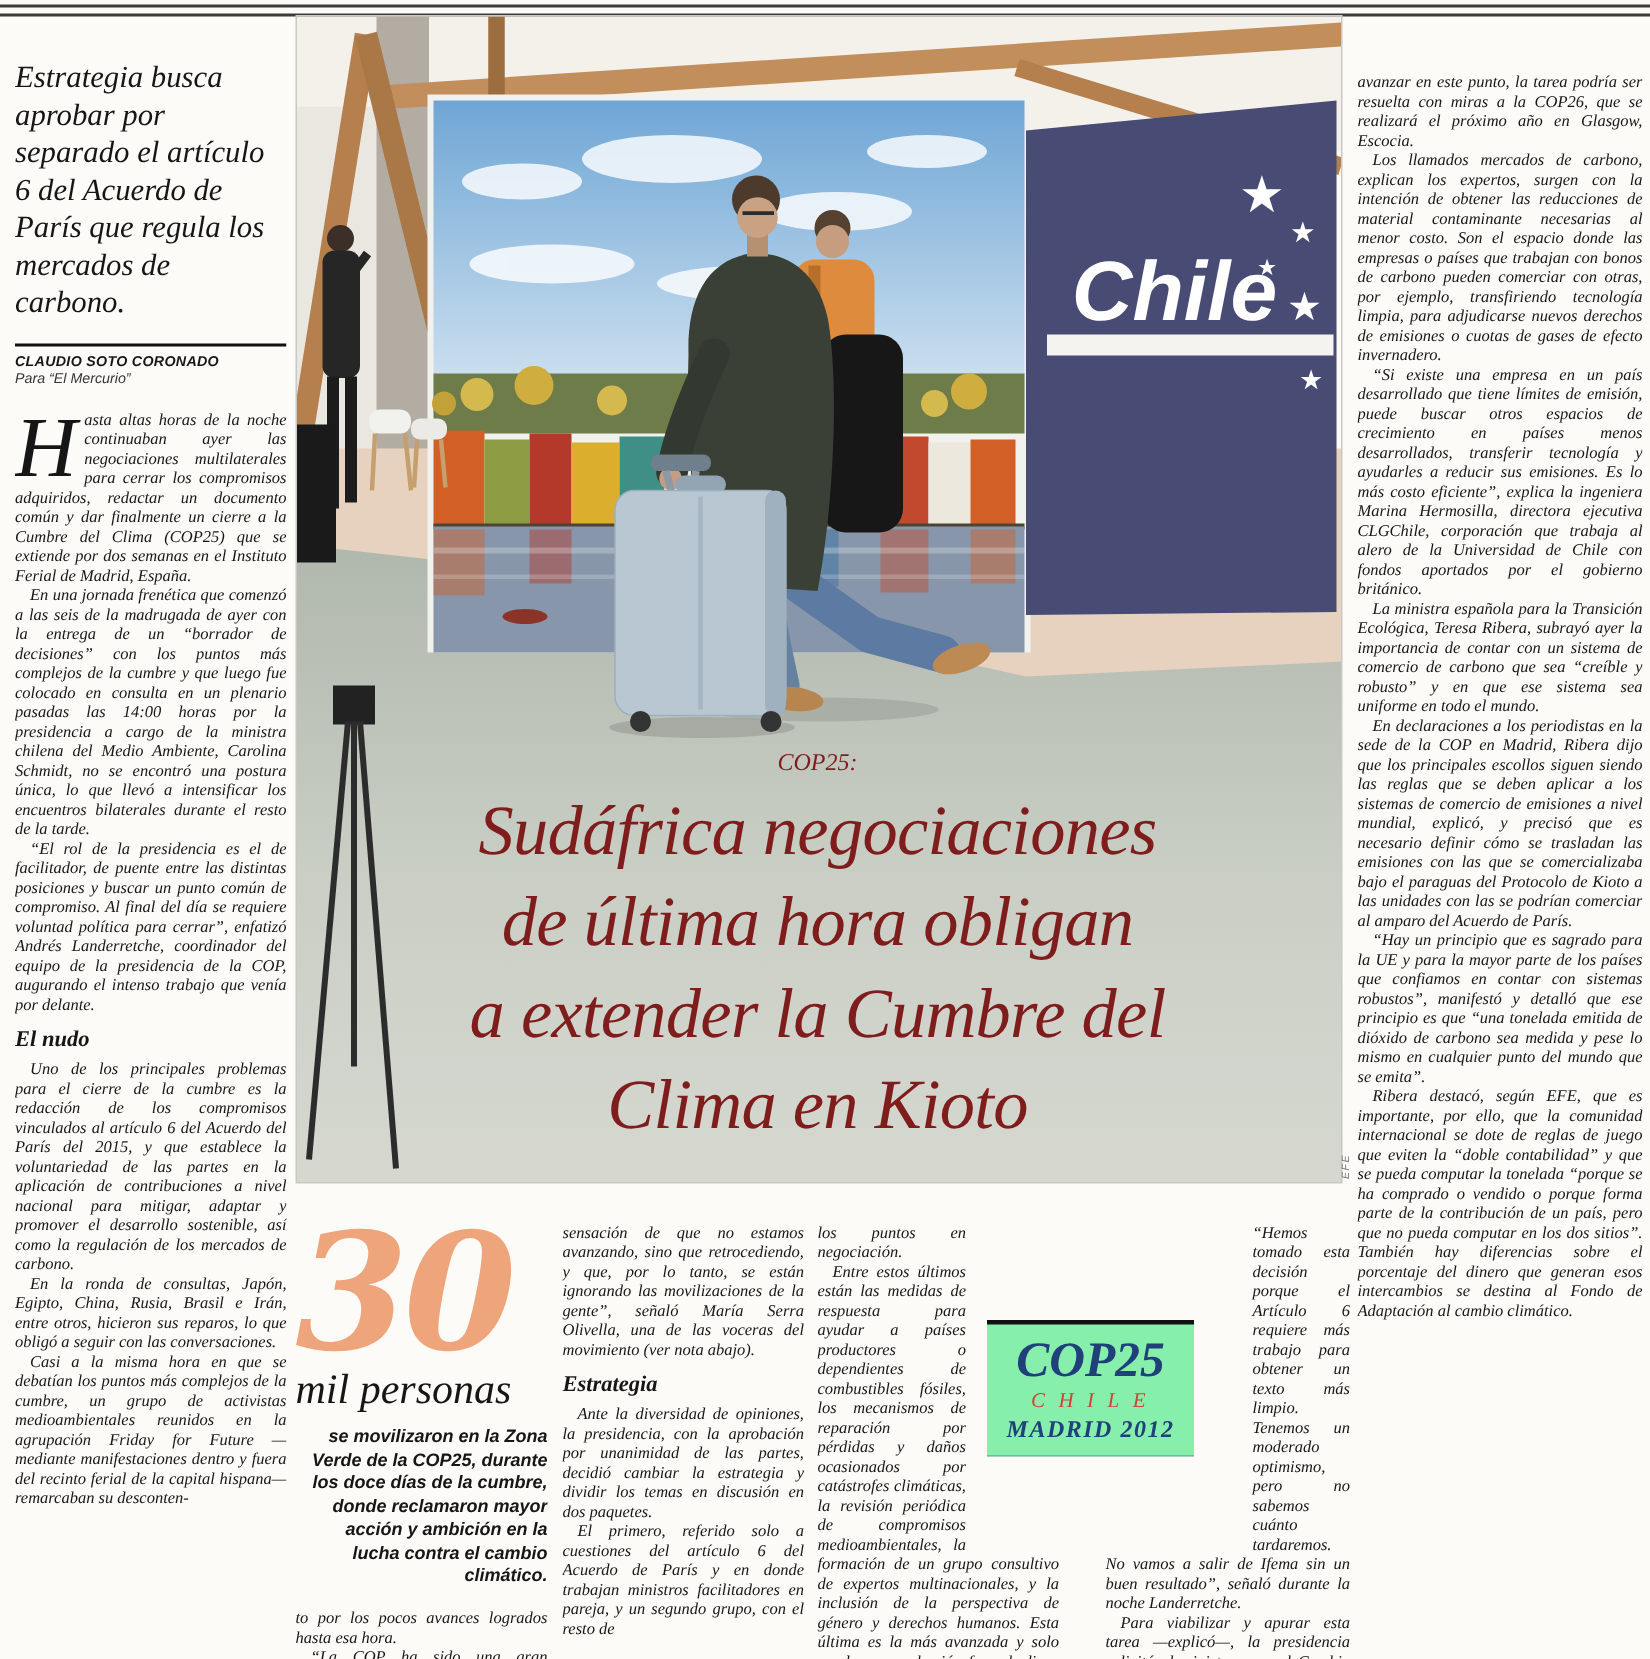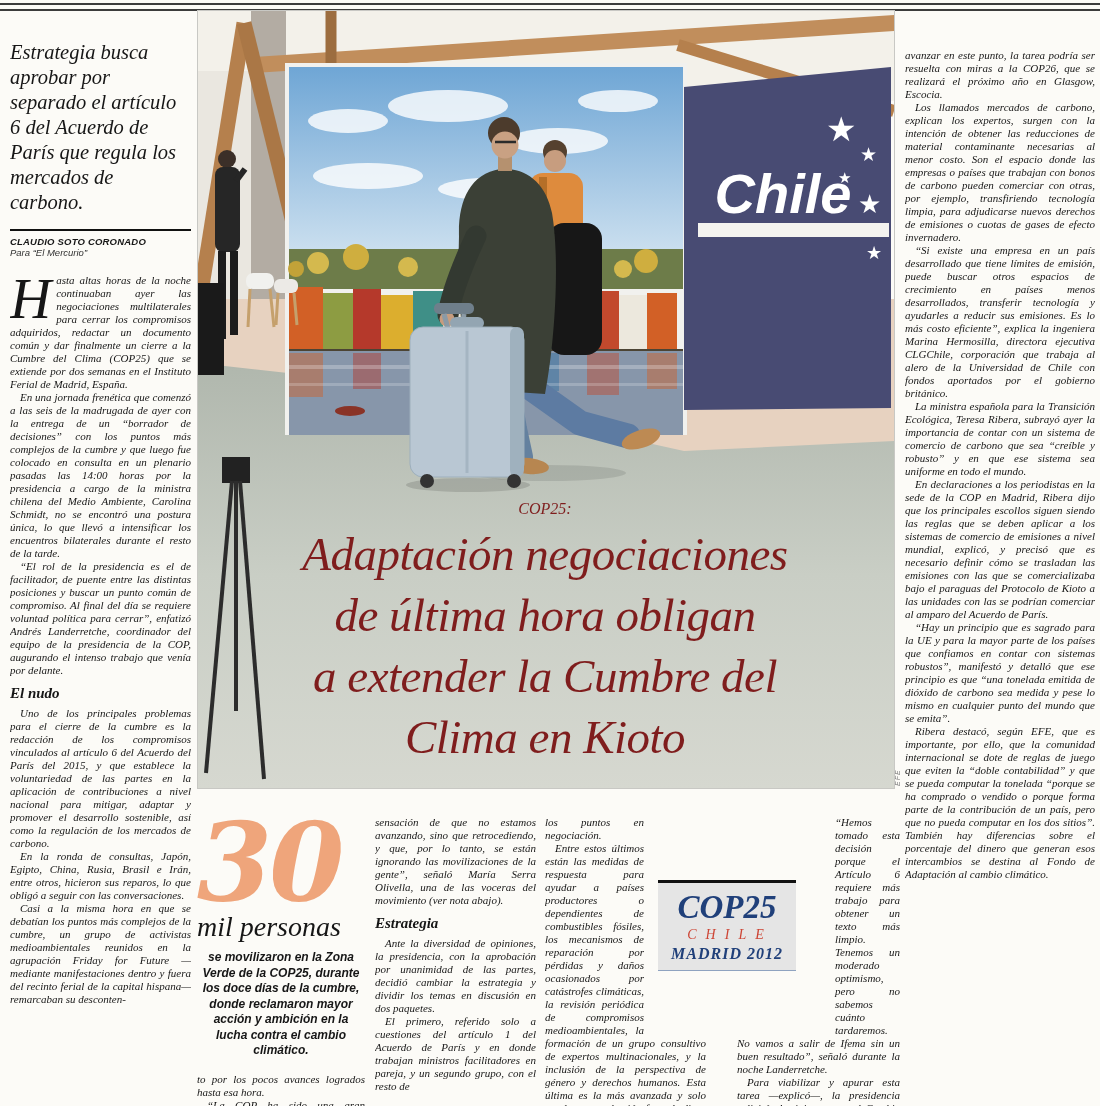--- a/index.html
+++ b/index.html
@@ -32,27 +32,27 @@
 
   
   .bcol { position:absolute; top:800px; height:306px; overflow:hidden; }
   .col-a { left:197px; width:168px; }
   .col-b { left:375px; width:161px; }
   .col-c { left:545px; width:161px; }
   .col-d { left:737px; width:163px; }
 
   .callout-number { font-family:"DejaVu Serif", serif; font-weight:bold; font-size:108px; line-height:92px; color:#efa57b; letter-spacing:-3px; }
   .callout-unit { font-size:28px; line-height:30px; margin:4px 0 8px 0; }
-  .callout-text { font-family:"Liberation Sans", sans-serif; font-weight:bold; font-size:12px; line-height:15.5px; text-align:center; margin-bottom:14px; }
+  .callout-text { font-family:"Liberation Sans", sans-serif; font-weight:bold; font-size:12px; line-height:15.5px; text-align:right; margin-bottom:14px; }
 
   .wrapR { float:right; width:56px; height:136px; margin:78px 0 4px 6px; }
   .wrapL { float:left;  width:92px; height:136px; margin:78px 6px 4px 0; }
 
   
-  .cop-logo { position:absolute; left:658px; top:880px; width:138px; text-align:center; background:#e5e5e5; }
+  .cop-logo { position:absolute; left:658px; top:880px; width:138px; text-align:center; background:#86efac; }
   .cop-logo .bar { border-top:3px solid #111; margin-bottom:7px; }
   .cop-logo .l1 { font-family:"Liberation Serif", serif; font-weight:bold; font-size:33px; line-height:34px; color:#20407a; }
   .cop-logo .l2 { font-family:"Liberation Serif", serif; font-size:14px; letter-spacing:9px; color:#cd4434; margin:3px 0 2px 6px; }
   .cop-logo .l3 { font-family:"Liberation Serif", serif; font-weight:bold; font-size:16px; letter-spacing:1px; color:#20407a; }
   .cop-logo .bar2 { border-top:1.5px solid #8fa3c0; margin-top:7px; }
 
   
   .right-col { position:absolute; left:905px; top:33px; width:190px; height:1066px; overflow:hidden; }
 </style>
 </head>
@@ -231,39 +231,39 @@
         <line x1="269" y1="320" x2="269" y2="462" stroke="#a5b5c2" stroke-width="3"></line>
         <circle cx="229" cy="470" r="7" fill="#333333"></circle>
         <circle cx="316" cy="470" r="7" fill="#333333"></circle>
       </g>
     </svg>
   </div>
   <div class="photo-credit">EFE</div>
 
   <div class="headline-block">
     <div class="kicker">COP25:</div>
-    <div class="big-line">Adaptación negociaciones</div>
+    <div class="big-line">Sudáfrica negociaciones</div>
     <div class="big-line">de última hora obligan</div>
     <div class="big-line">a extender la Cumbre del</div>
     <div class="big-line">Clima en Kioto</div>
   </div>
 
   <div class="bcol col-a body-text">
     <div class="callout-number">30</div>
     <div class="callout-unit">mil personas</div>
     <div class="callout-text">se movilizaron en la Zona Verde de la COP25, durante los doce días de la cumbre, donde reclamaron mayor acción y ambición en la lucha contra el cambio climático.</div>
     <p>to por los pocos avances logrados hasta esa hora.</p>
     <p class="ind">“La COP ha sido una gran decepción que nos esperábamos hasta cierto punto. Tenemos la</p>
   </div>
 
   <div class="bcol col-b body-text">
     <p>sensación de que no estamos avanzando, sino que retrocediendo, y que, por lo tanto, se están ignorando las movilizaciones de la gente”, señaló María Serra Olivella, una de las voceras del movimiento (ver nota abajo).</p>
     <div class="subhead">Estrategia</div>
     <p class="ind">Ante la diversidad de opiniones, la presidencia, con la aprobación por unanimidad de las partes, decidió cambiar la estrategia y dividir los temas en discusión en dos paquetes.</p>
-    <p class="ind">El primero, referido solo a cuestiones del artículo 1 del Acuerdo de París y en donde trabajan ministros facilitadores en pareja, y un segundo grupo, con el resto de</p>
+    <p class="ind">El primero, referido solo a cuestiones del artículo 6 del Acuerdo de París y en donde trabajan ministros facilitadores en pareja, y un segundo grupo, con el resto de</p>
   </div>
 
   <div class="bcol col-c body-text">
     <span class="wrapR"></span>
     <p>los puntos en negociación.</p>
     <p class="ind">Entre estos últimos están las medidas de respuesta para ayudar a países productores o dependientes de combustibles fósiles, los mecanismos de reparación por pérdidas y daños ocasionados por catástrofes climáticas, la revisión periódica de compromisos medioambientales, la formación de un grupo consultivo de expertos multinacionales, y la inclusión de la perspectiva de género y derechos humanos. Esta última es la más avanzada y solo queda su aprobación formal, dicen en la delegación chilena.</p>
   </div>
 
   <div class="cop-logo">
     <div class="bar"></div>

